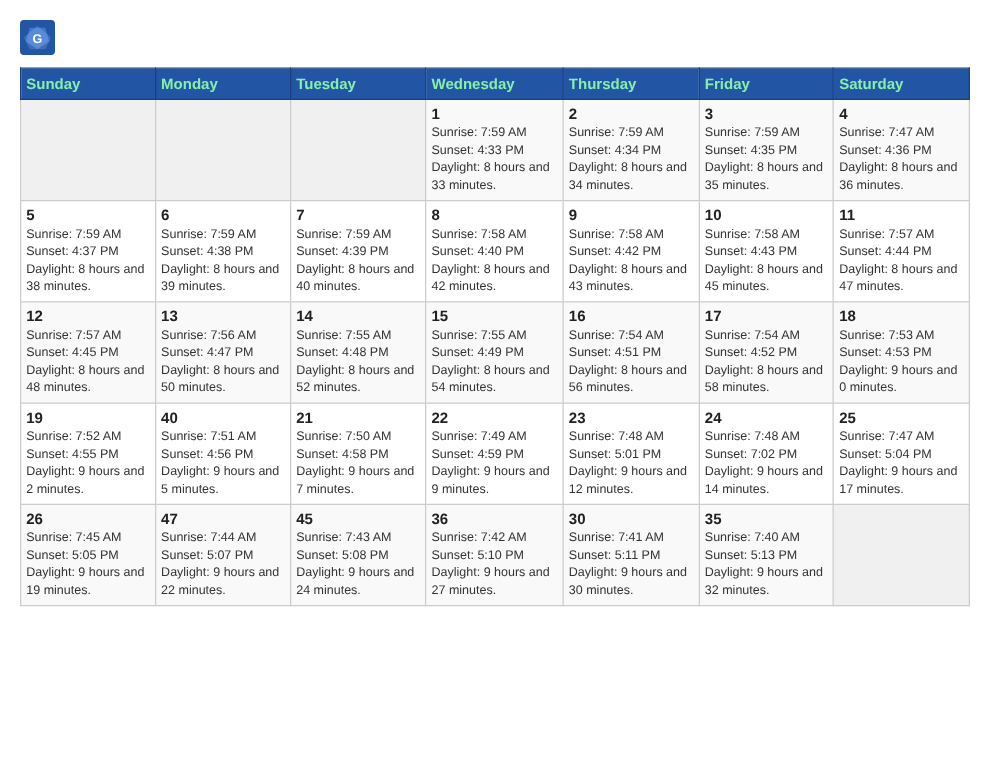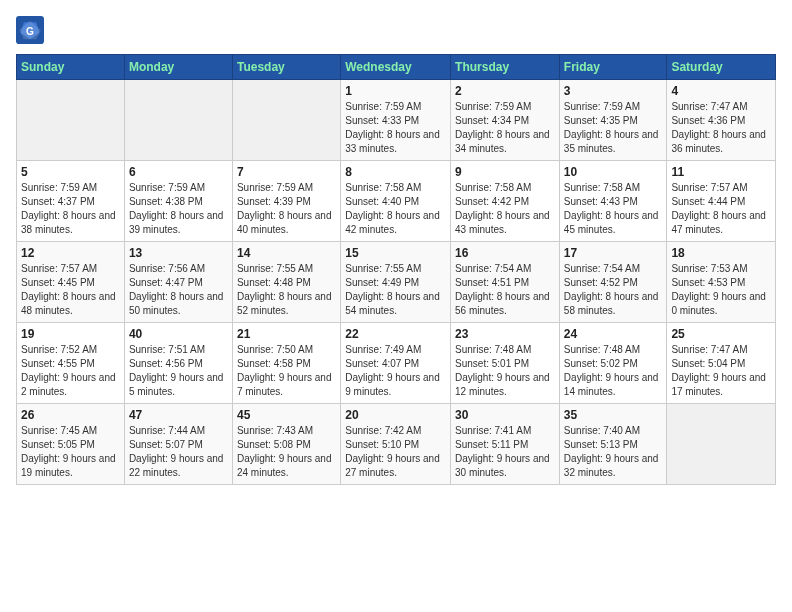--- a/index.html
+++ b/index.html
@@ -256,33 +256,33 @@
         </td>
         <td>
           <span class="day-num">21</span>
           <div class="day-info">Sunrise: 7:50 AM
 Sunset: 4:58 PM
 Daylight: 9 hours and 7 minutes.</div>
         </td>
         <td>
           <span class="day-num">22</span>
           <div class="day-info">Sunrise: 7:49 AM
-Sunset: 4:07 PM
+Sunset: 4:59 PM
 Daylight: 9 hours and 9 minutes.</div>
         </td>
         <td>
           <span class="day-num">23</span>
           <div class="day-info">Sunrise: 7:48 AM
 Sunset: 5:01 PM
 Daylight: 9 hours and 12 minutes.</div>
         </td>
         <td>
           <span class="day-num">24</span>
           <div class="day-info">Sunrise: 7:48 AM
-Sunset: 5:02 PM
+Sunset: 7:02 PM
 Daylight: 9 hours and 14 minutes.</div>
         </td>
         <td>
           <span class="day-num">25</span>
           <div class="day-info">Sunrise: 7:47 AM
 Sunset: 5:04 PM
 Daylight: 9 hours and 17 minutes.</div>
         </td>
       </tr>
       <tr>
@@ -298,21 +298,21 @@
 Sunset: 5:07 PM
 Daylight: 9 hours and 22 minutes.</div>
         </td>
         <td>
           <span class="day-num">45</span>
           <div class="day-info">Sunrise: 7:43 AM
 Sunset: 5:08 PM
 Daylight: 9 hours and 24 minutes.</div>
         </td>
         <td>
-          <span class="day-num">20</span>
+          <span class="day-num">36</span>
           <div class="day-info">Sunrise: 7:42 AM
 Sunset: 5:10 PM
 Daylight: 9 hours and 27 minutes.</div>
         </td>
         <td>
           <span class="day-num">30</span>
           <div class="day-info">Sunrise: 7:41 AM
 Sunset: 5:11 PM
 Daylight: 9 hours and 30 minutes.</div>
         </td>

